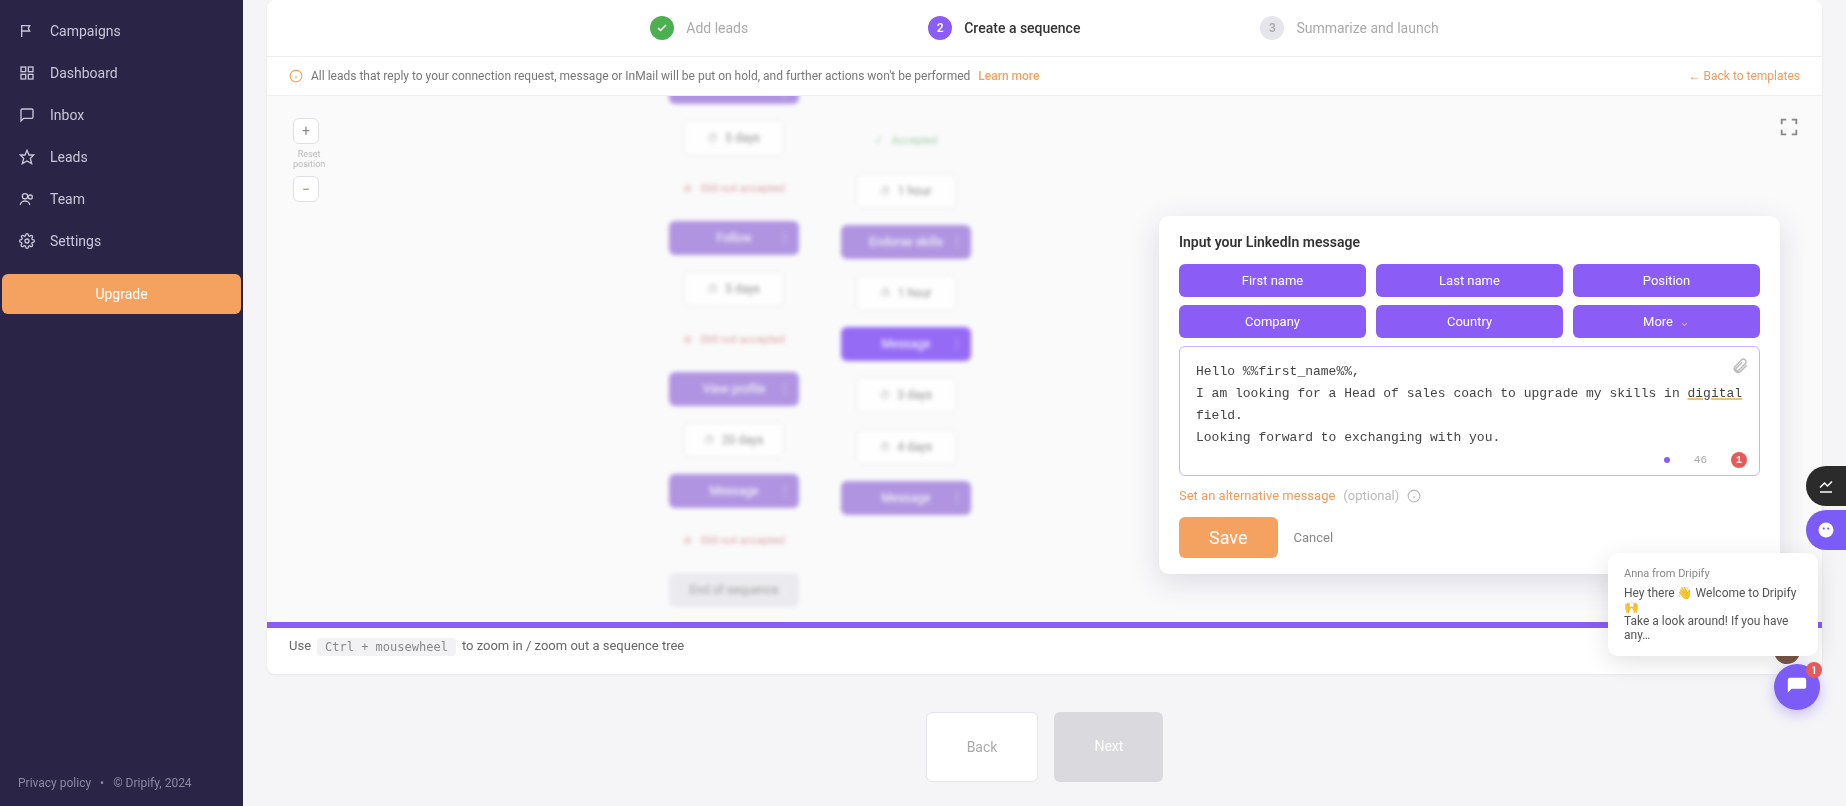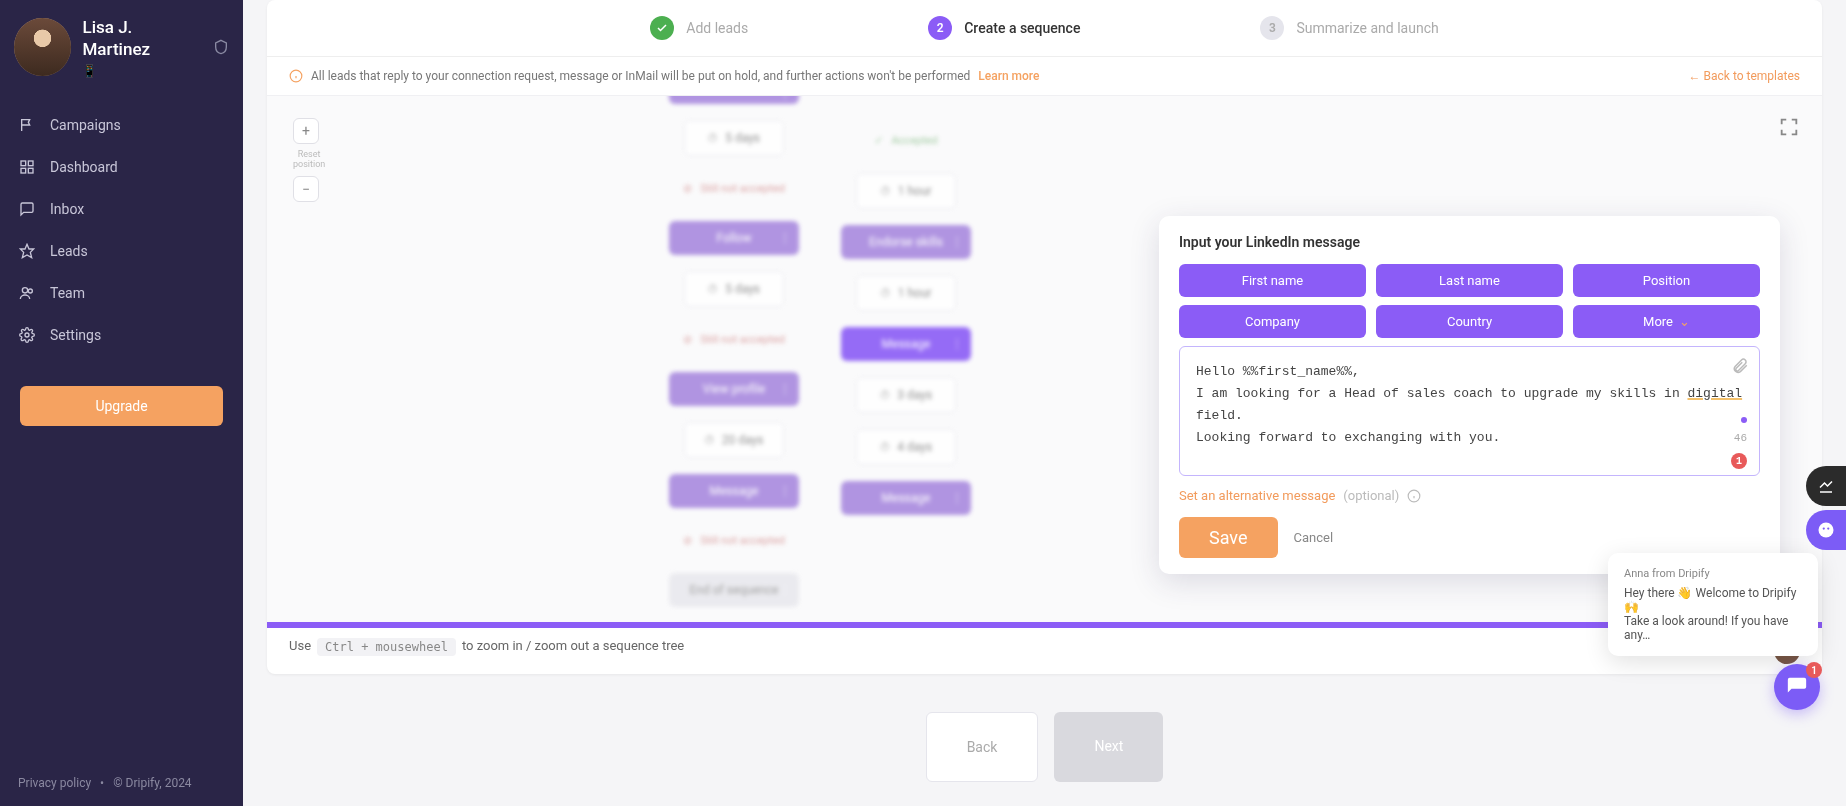--- a/index.html
+++ b/index.html
@@ -54,21 +54,21 @@
     display: flex;
     align-items: center;
     gap: 14px;
     padding: 12px 18px;
     color: #c8c6d8;
     font-size: 14px;
     cursor: pointer;
   }
   .nav-icon { width: 18px; height: 18px; display:inline-flex; align-items:center; justify-content:center; }
   .upgrade-btn {
-    margin: 20px;
+    margin: 2px;
     padding: 12px;
     background: #f5a261;
     color: #fff;
     text-align: center;
     border-radius: 6px;
     cursor: pointer;
     font-size: 14px;
   }
   .sidebar-footer {
     margin-top: auto;
@@ -242,21 +242,21 @@
     padding:14px 16px 26px 16px;
     font-size:13px;
     color:#444;
     position:relative;
     min-height:92px;
     line-height:1.7;
     font-family:Liberation Mono, monospace;
   }
   .editor .underline { text-decoration: underline; text-decoration-color:#f3c06a; text-decoration-thickness:2px; }
   .editor .attach { position:absolute; right:10px; top:10px; color:#bbb; cursor:pointer; }
-  .editor .counter { position:absolute; right:12px; bottom:6px; font-size:11px; color:#aaa; display:flex; align-items:flex-end; gap:6px;flex-direction:column;}
+  .editor .counter { position:absolute; right:12px; bottom:6px; font-size:11px; color:#aaa; display:flex; align-items:center; gap:24px;}
   .editor .counter .dot-p { width:6px;height:6px;border-radius:50%;background:#8b5cf6;display:inline-block;}
   .editor .counter .badge { background:#e85a5a;color:#fff;border-radius:50%;width:16px;height:16px;display:inline-flex;align-items:center;justify-content:center;font-size:10px;font-weight:600;}
   .alt-row { margin-top:12px; font-size:13px; display:flex; align-items:center; gap:8px;}
   .alt-row .alt-link { color:#f29b5c; cursor:pointer;text-align:center; }
   .alt-row .opt { color:#bbb; }
   .alt-row .info { color:#bbb; }
   .btn-row { margin-top:14px; display:flex; gap:16px; align-items:center;}
   .btn-save { background:#f5a261; color:#fff; padding:10px 30px; border-radius:6px; font-size:18px; cursor:pointer;text-align:right;}
   .btn-cancel { color:#888; font-size:13px; cursor:pointer;}
 
@@ -344,32 +344,20 @@
   }
   .side-fab.one { bottom: 300px; }
   .side-fab.two { bottom: 256px; background:#7c5cf6; }
 
   svg { display:block; }
 </style>
 </head>
 <body>
 
 <aside class="sidebar">
-  <div class="profile">
-    <div class="avatar"></div>
-    <div>
-      <div class="profile-name">Lisa J. Martinez</div>
-      <div class="profile-sub">📱</div>
-    </div>
-    <span class="shield-icon">
-      <svg width="16" height="16" viewBox="0 0 24 24" fill="none" stroke="currentColor" stroke-width="2">
-          <path d="M12 2l8 4v6c0 5-3.5 9-8 10-4.5-1-8-5-8-10V6l8-4z"></path>
-        </svg>
-    </span>
-  </div>
 
   <nav class="nav">
     <div class="nav-item">
       <span class="nav-icon">
           <svg width="16" height="16" viewBox="0 0 24 24" fill="none" stroke="currentColor" stroke-width="2">
             <path d="M4 21V4h12l-2 4 2 4H4"></path>
           </svg>
         </span>
       <span>Campaigns</span>
     </div>

